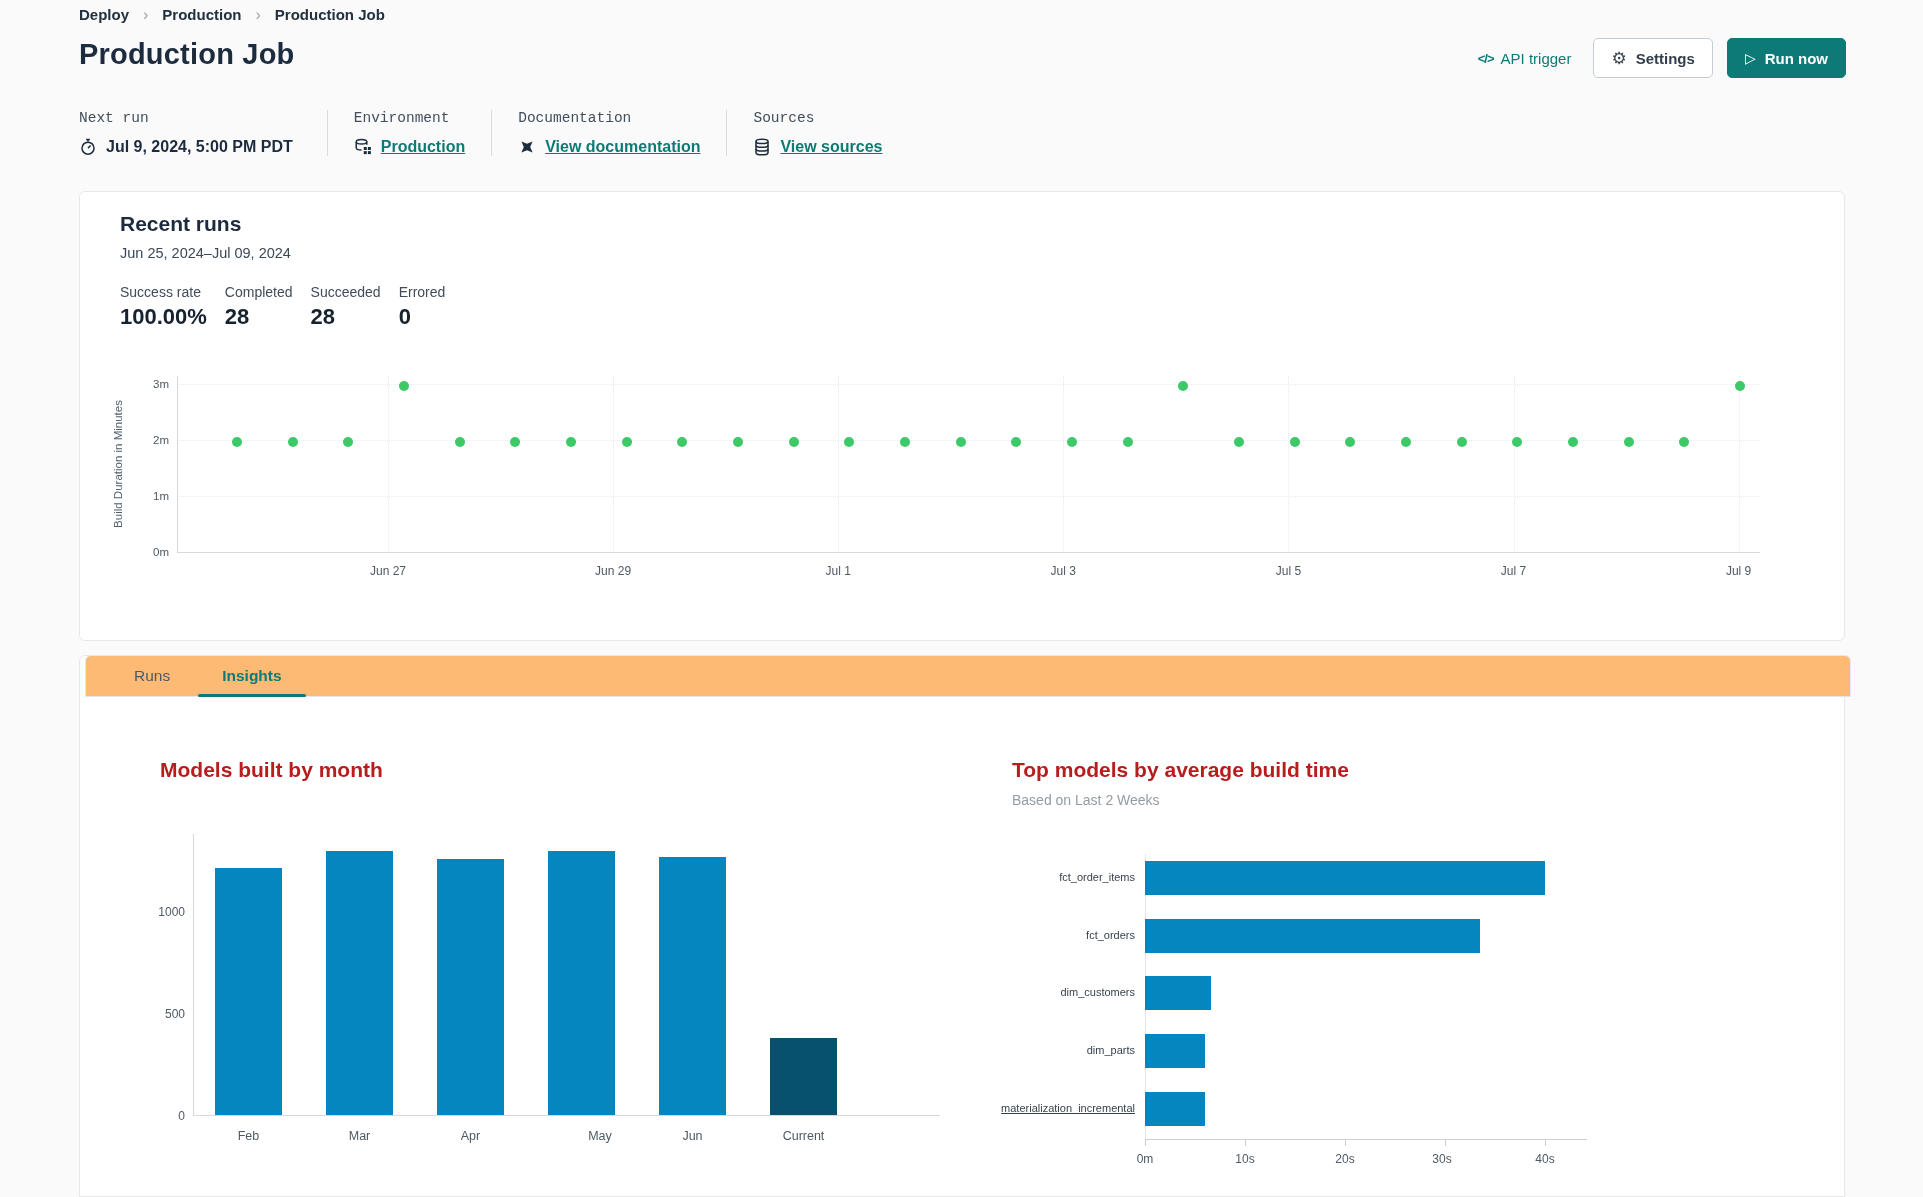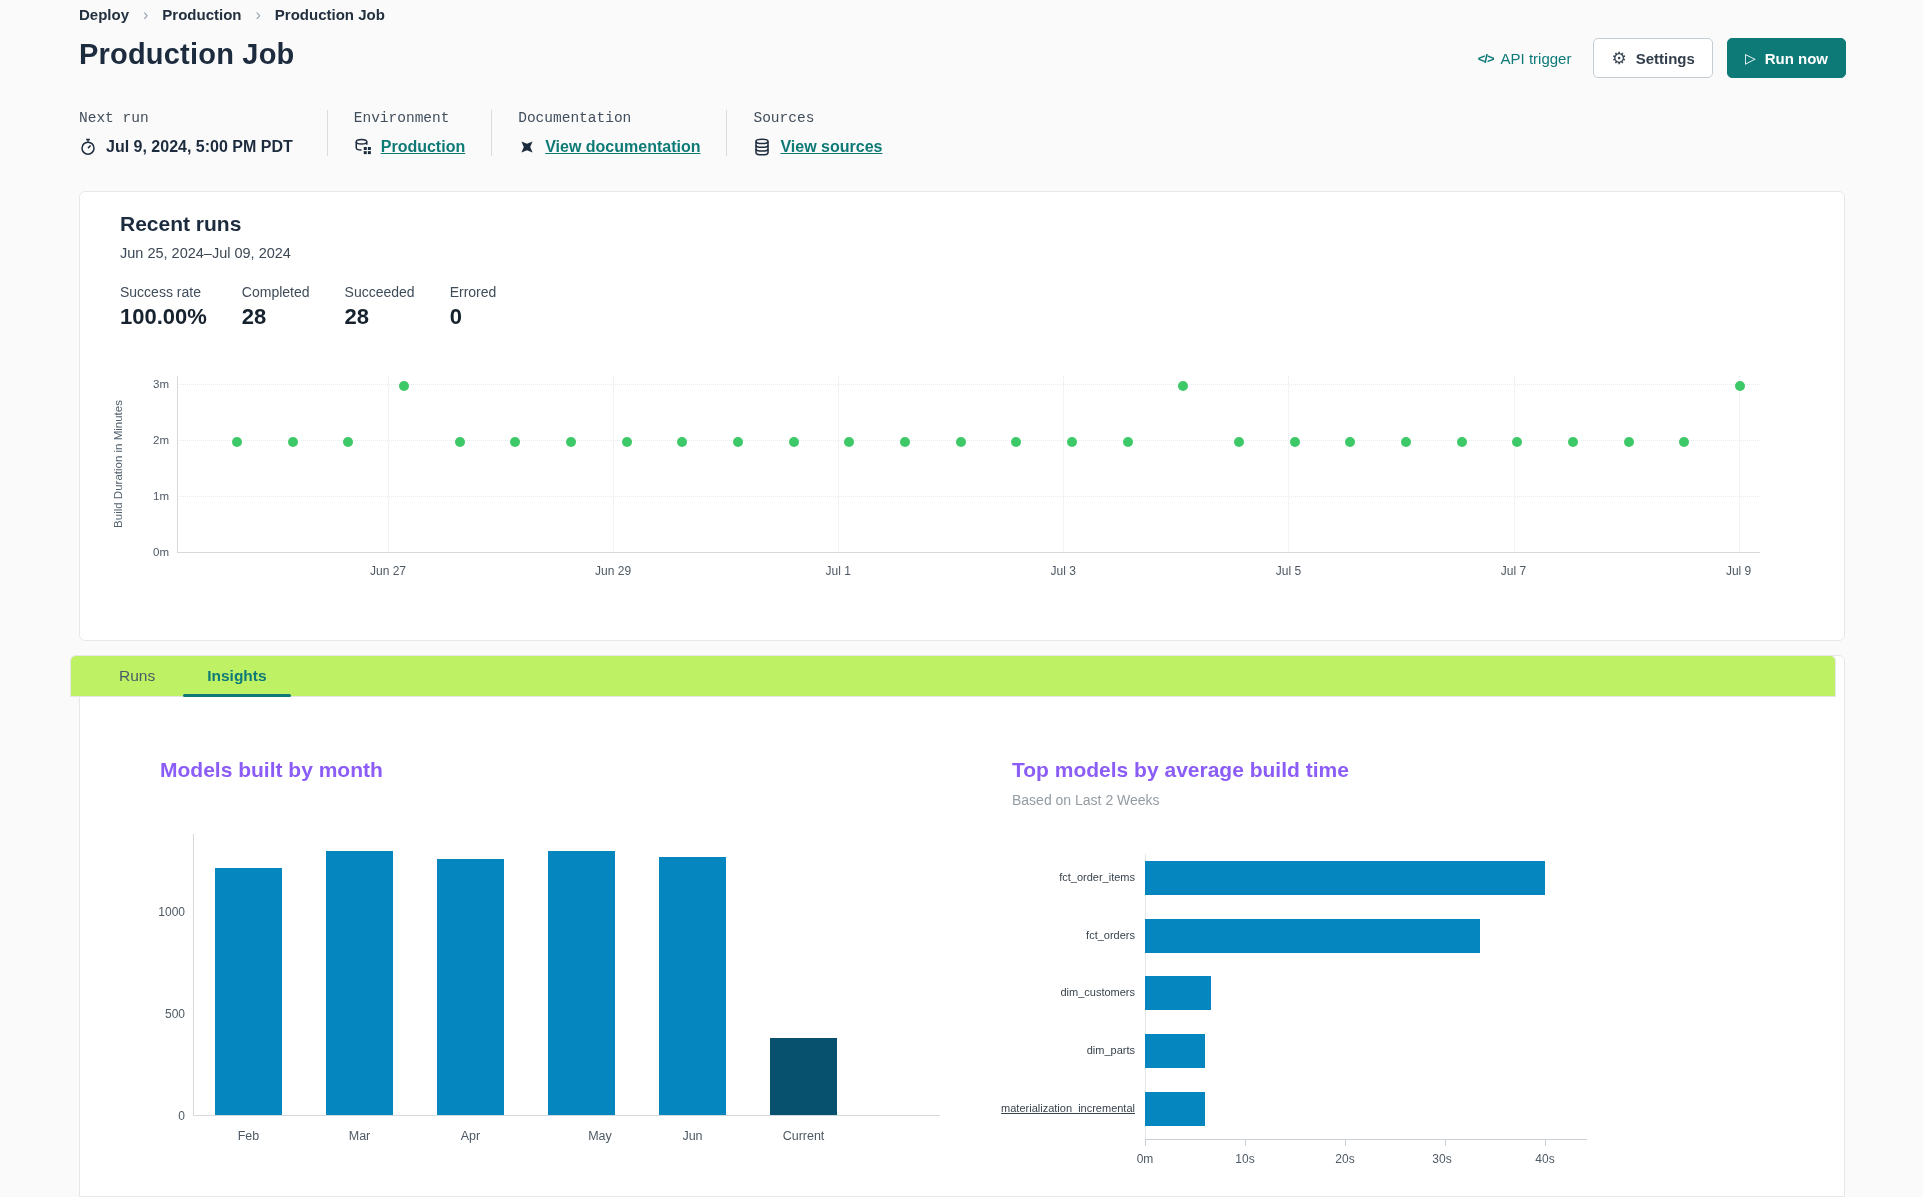--- a/index.html
+++ b/index.html
@@ -31,41 +31,41 @@
   .meta-section + .meta-section{border-left:1px solid #d8dde1;}
   .meta-label{font-size:14.5px;color:#414e5b;margin-bottom:12px;font-family:Liberation Mono, monospace;}
   .meta-value{display:flex;align-items:center;gap:9px;font-size:16px;font-weight:600;color:#1c2b3d;}
   .meta-link{color:#0d7a76;text-decoration:underline;cursor:pointer;font-weight:600;}
   .meta-icon svg{display:block;}
   
   .card{background:#fff;border:1px solid #e5e8ea;border-radius:6px;box-sizing:border-box;}
   .recent-card{left:79px;top:191px;width:1766px;height:450px;}
   .recent-title{left:120px;top:212px;font-size:21px;font-weight:700;}
   .recent-dates{left:120px;top:245px;font-size:14.5px;color:#3c4854;}
-  .stats-row{left:120px;top:284px;display:flex;gap:35px;}
+  .stats-row{left:120px;top:284px;display:flex;gap:18px;}
   .stat{display:flex;flex-direction:column;}
   .stat-label{font-size:14px;color:#3f4c59;margin-bottom:4px;}
   .stat-value{font-size:22px;font-weight:700;color:#16222e;}
   
   .chart{position:absolute;}
   .chart *{position:absolute;}
   .axis-line{background:#d3d9dd;}
   .grid-h{border-top:1px dotted #e7ebee;height:0;}
   .grid-v{border-left:1px dotted #e7ebee;width:0;}
   .tick-label{font-size:11.5px;color:#4e5964;white-space:nowrap;}
   .scatter-dot{width:10px;height:10px;border-radius:50%;}
   .ylabel-rot{transform:rotate(-90deg);transform-origin:center;font-size:11.5px;color:#52606d;white-space:nowrap;}
   .bar{bottom:auto;}
   
   .tabs-card{left:79px;top:655px;width:1766px;height:542px;border-radius:6px 6px 0 0;background:#fff;}
-  .tab-strip{left:70px;top:655px;width:1766px;height:42px;background:#bef264;border:1px solid #e5e8ea;border-bottom:1px solid #e2e6e9;border-radius:6px 6px 0 0;display:flex;align-items:stretch;padding-left:22px;box-sizing:border-box;}
+  .tab-strip{left:85px;top:655px;width:1766px;height:42px;background:#fdba74;border:1px solid #e5e8ea;border-bottom:1px solid #e2e6e9;border-radius:6px 6px 0 0;display:flex;align-items:stretch;padding-left:22px;box-sizing:border-box;}
   .tab{display:flex;align-items:center;padding:0 26px;font-size:15.5px;color:#4c5a67;cursor:pointer;position:relative;}
   .tab.active{color:#0e7a77;font-weight:700;}
   .tab.active::after{content:"";position:absolute;left:2px;right:2px;bottom:-1px;height:3px;background:#0e7a77;border-radius:2px;}
-  .chart-title{font-size:21px;font-weight:700;color:#8b5cf6;}
+  .chart-title{font-size:21px;font-weight:700;color:#b91c1c;}
   .chart-subtitle{font-size:14px;color:#949ca3;}
   .hbar-label{font-size:11px;color:#39434c;white-space:nowrap;text-align:right;}
 </style>
 </head>
 <body>
 
 <nav class="abs breadcrumb">
   <span class="crumb">Deploy</span>
   <span class="sep">›</span>
   <span class="crumb">Production</span>

